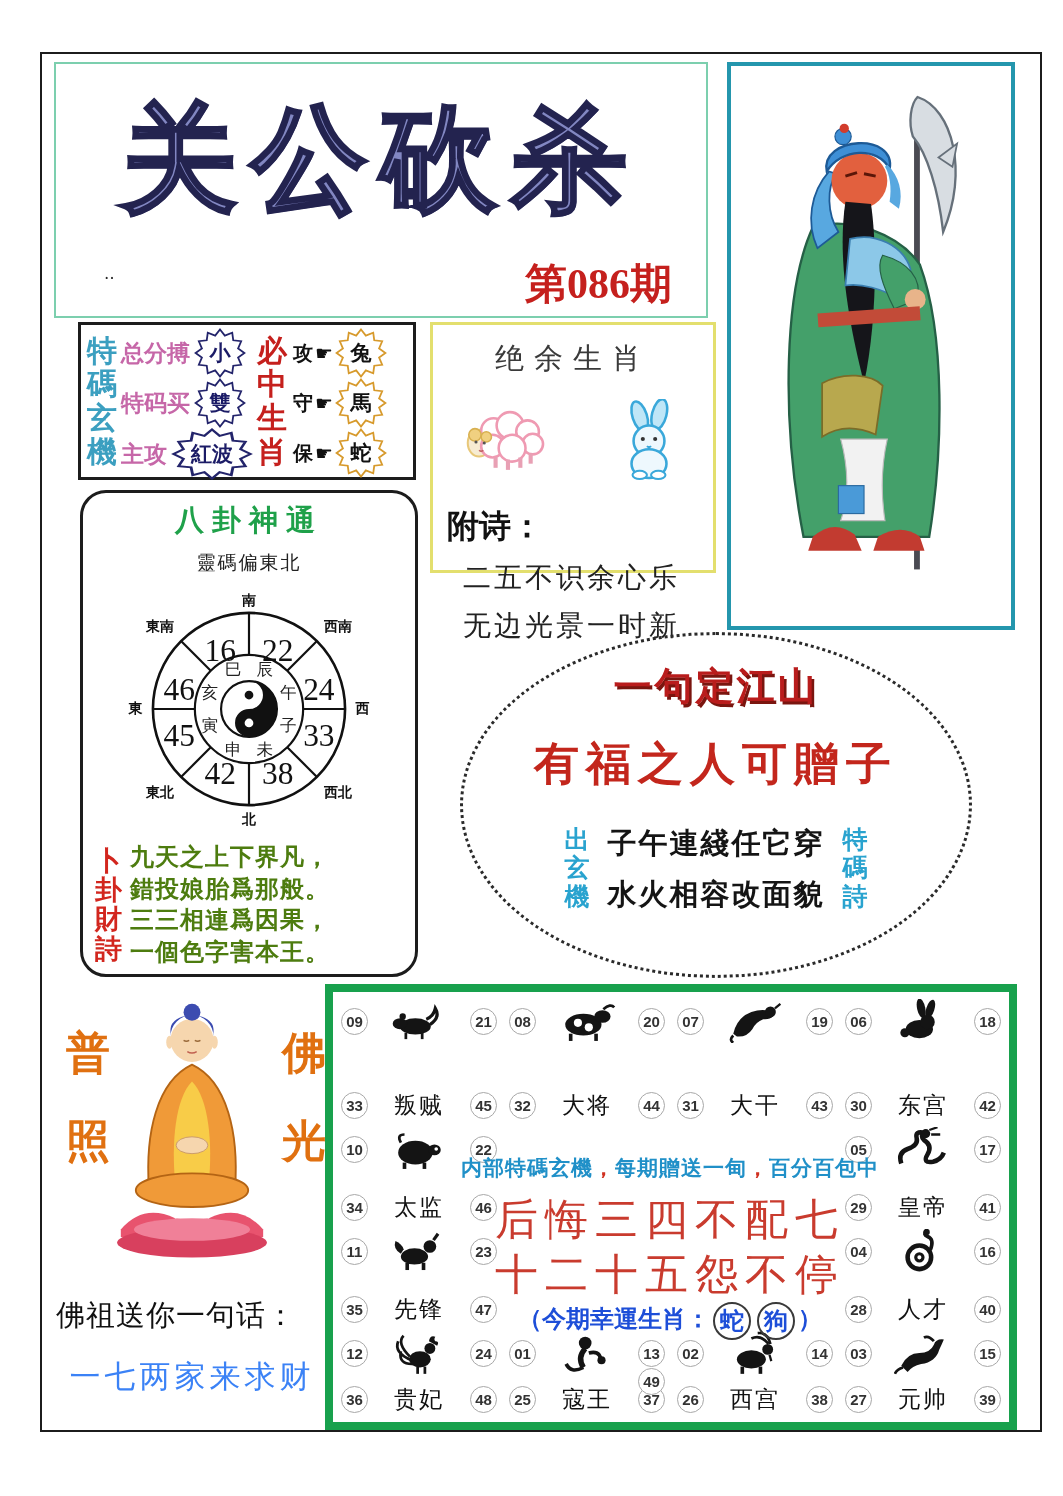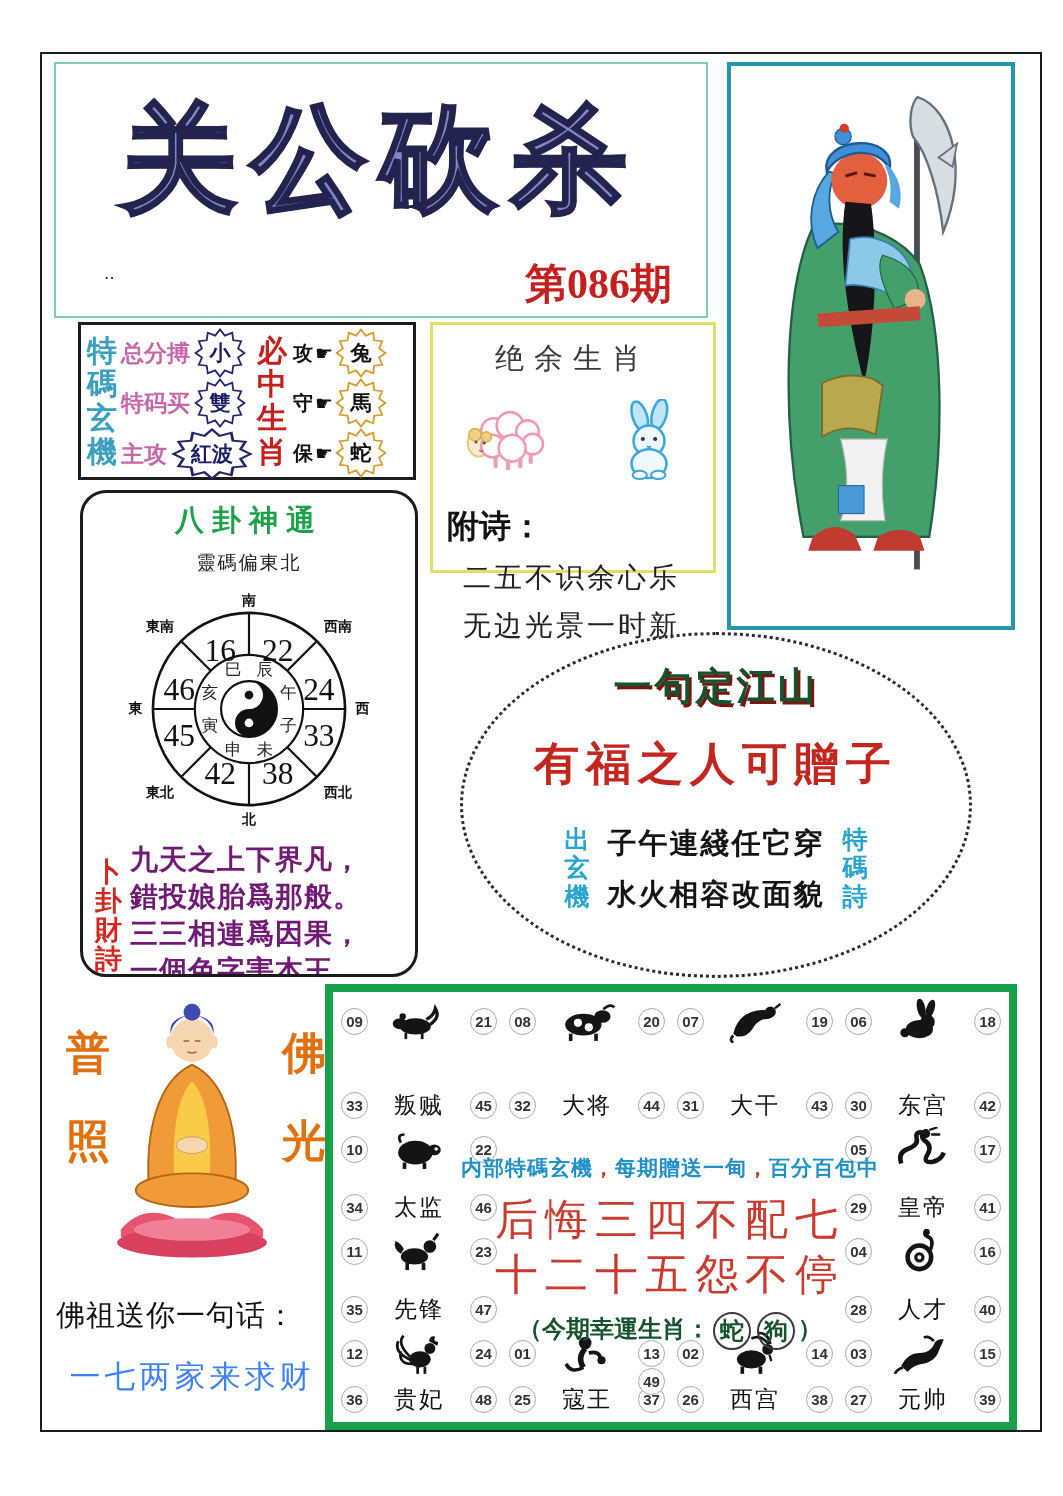--- a/index.html
+++ b/index.html
@@ -51,26 +51,26 @@
 
   
   .bagua-box{position:absolute;left:38px;top:436px;width:338px;height:487px;border:3px solid #1c1c1c;border-radius:26px;
     box-sizing:border-box;overflow:hidden;}
   .bagua-title{margin-top:8px;text-align:center;font-size:29px;font-weight:bold;color:#1fa14a;letter-spacing:8px;}
   .bagua-sub{text-align:center;font-size:19px;color:#222;letter-spacing:2px;margin-top:9px;}
   .wheel-wrap{display:flex;justify-content:center;margin-top:2px;}
   .wheel-wrap svg{width:262px;height:262px;}
   .bagua-poem{display:flex;align-items:center;margin:2px 0 0 12px;}
   .poem-label{line-height:1.08;font-size:27px;font-weight:bold;color:#d2261e;margin-right:8px;}
-  .poem-lines{font-size:28px;font-weight:bold;color:#701a75;line-height:1.32;letter-spacing:1px;white-space:nowrap;}
+  .poem-lines{font-size:24px;font-weight:bold;color:#4d7c0f;line-height:1.32;letter-spacing:1px;white-space:nowrap;}
   .provider{text-align:center;font-size:25px;font-weight:bold;color:#b8409f;letter-spacing:7px;margin-top:6px;}
 
   
   .oval{position:absolute;left:418px;top:578px;width:506px;height:340px;border:3px dotted #2a2a2a;border-radius:50%;}
-  .oval-title{margin-top:26px;text-align:center;font-size:38px;font-weight:900;color:#14532d;letter-spacing:3px;
+  .oval-title{margin-top:26px;text-align:center;font-size:38px;font-weight:900;color:#b91c1c;letter-spacing:3px;
     text-shadow:2.5px 2.5px 0 #7a150f;font-family:Liberation Serif, serif;}
   .oval-main{margin-top:22px;text-align:center;font-size:45px;font-weight:bold;color:#c3261c;letter-spacing:7px;white-space:nowrap;}
   .oval-bottom{display:flex;justify-content:center;align-items:center;margin-top:24px;gap:18px;}
   .oval-side{font-size:25px;font-weight:bold;color:#29a3cf;line-height:1.15;}
   .oval-lines{font-size:29px;font-weight:bold;color:#141414;line-height:1.75;letter-spacing:2px;white-space:nowrap;}
 
   
   .buddha-col{position:absolute;left:2px;top:930px;width:296px;height:444px;}
   .bud-word{position:absolute;font-size:44px;font-weight:bold;color:#e07010;line-height:2.0;}
   .bud-left{left:22px;top:26px;}
@@ -87,21 +87,21 @@
   .crow{display:flex;align-items:center;justify-content:space-between;}
   .zicon{width:58px;height:44px;}
   .numc{min-width:27px;height:27px;border:1.5px solid #a8a8a8;border-radius:50%;display:inline-flex;align-items:center;
     justify-content:center;font-size:15px;font-weight:bold;color:#333;font-family:"Liberation Sans",sans-serif;background:#fff;box-sizing:border-box;}
   .midnum{position:absolute;right:6px;top:44%;}
   .zname{font-size:23px;color:#111;letter-spacing:2px;}
   .center-msg{position:absolute;left:106px;top:162px;width:462px;text-align:center;}
   .notice{font-size:21px;font-weight:bold;color:#2090c8;font-family:"Liberation Sans",sans-serif;letter-spacing:1px;white-space:nowrap;}
   .notice .comma{color:#d03020;}
   .big-red{margin-top:10px;font-size:43px;color:#c93b2e;letter-spacing:7px;line-height:1.28;white-space:nowrap;}
-  .lucky-line{margin-top:10px;font-size:24px;font-weight:bold;color:#14532d;white-space:nowrap;}
+  .lucky-line{font-size:24px;font-weight:bold;color:#1d4ed8;white-space:nowrap;}
   .lucky-circ{display:inline-flex;align-items:center;justify-content:center;width:34px;height:34px;border:2px solid #3a3a3a;
     border-radius:50%;margin:0 3px;vertical-align:middle;}
 
   
   .watermark{position:absolute;left:6px;top:1386px;z-index:30;font-family:"Liberation Sans","DejaVu Sans",sans-serif;
     font-weight:bold;font-size:76px;color:#e4544a;letter-spacing:2px;white-space:nowrap;}
 
   svg text{font-family:"Liberation Serif","DejaVu Serif",serif;}
   .compass-t{font-family:"Liberation Sans",sans-serif;font-weight:bold;}
 </style>

